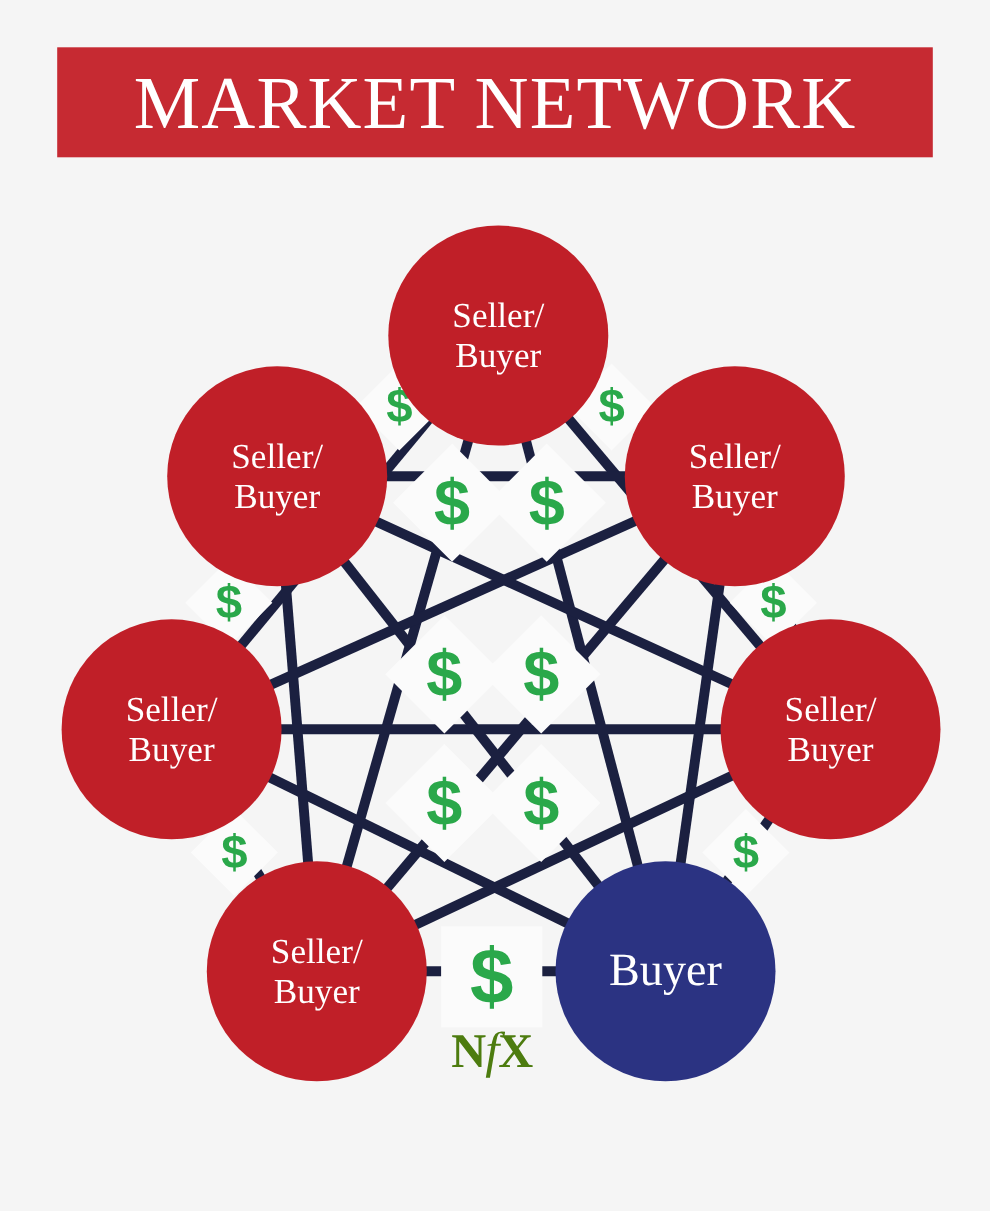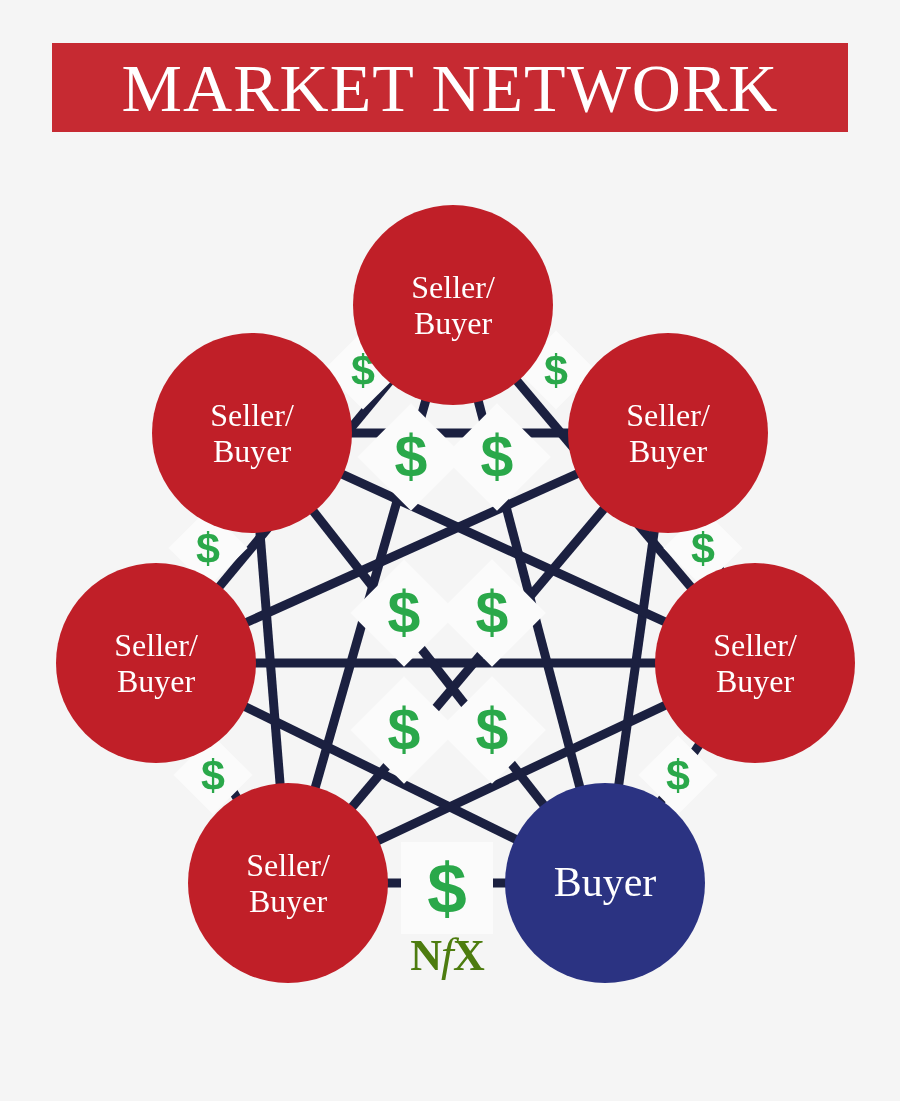--- a/index.html
+++ b/index.html
@@ -20,21 +20,21 @@
     width: 900px;
     height: 1101px;
     background: #f5f5f5;
   }
   
   #title-banner {
     position: absolute;
     left: 52px;
     top: 43px;
     width: 796px;
-    height: 89px;
+    height: 100px;
     background: #c62a32;
     display: flex;
     align-items: center;
     justify-content: center;
   }
   #title-text {
     color: #ffffff;
     font-family: "Liberation Serif", "DejaVu Serif", serif;
     font-size: 68px;
     line-height: 1;

